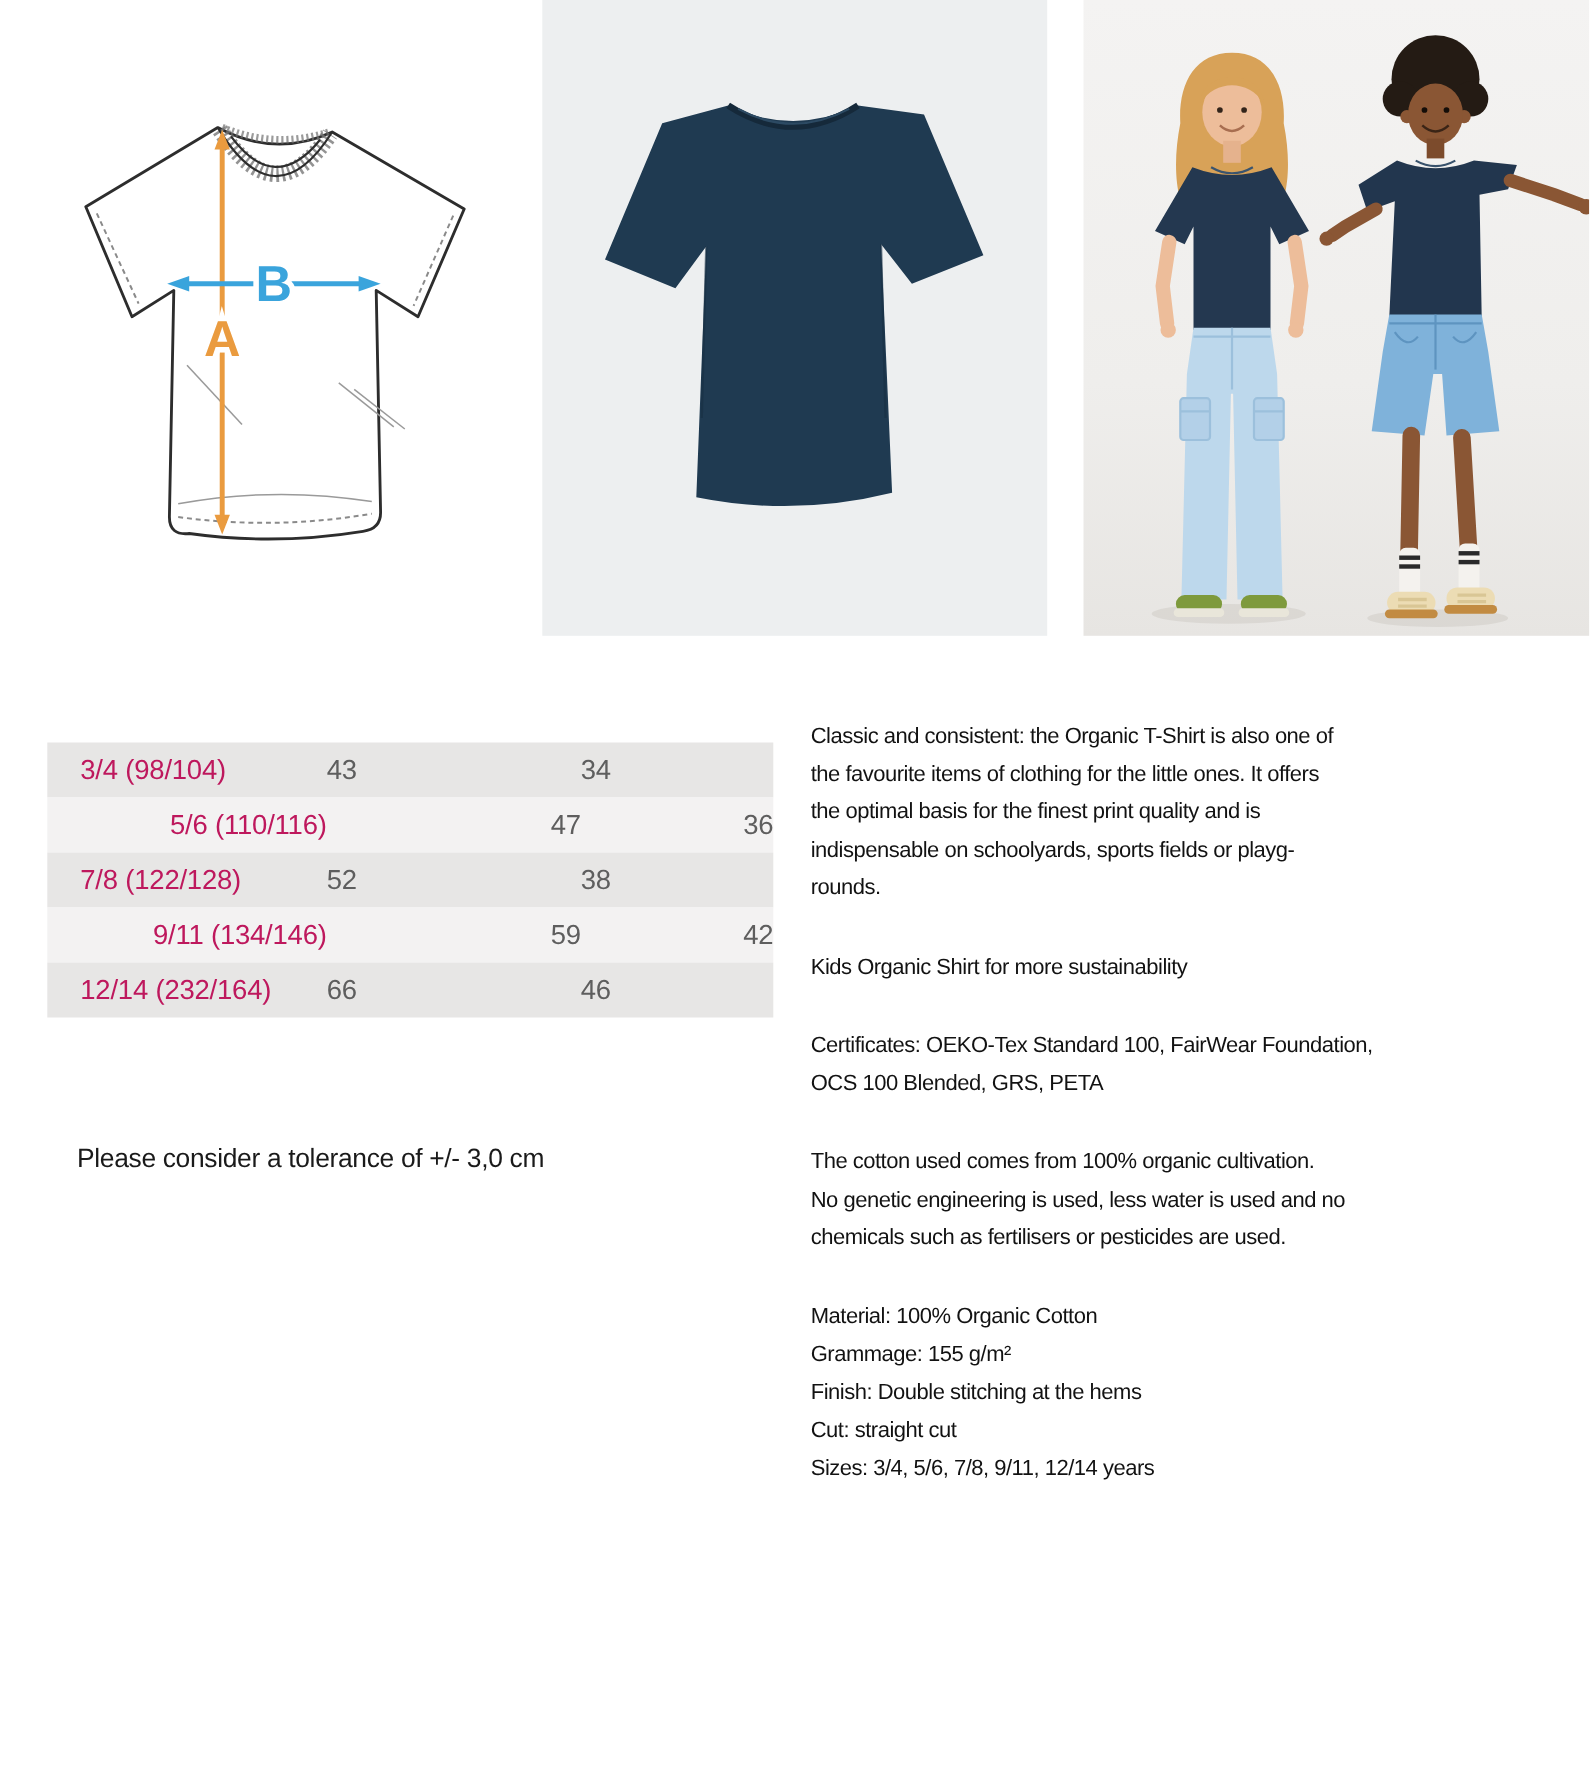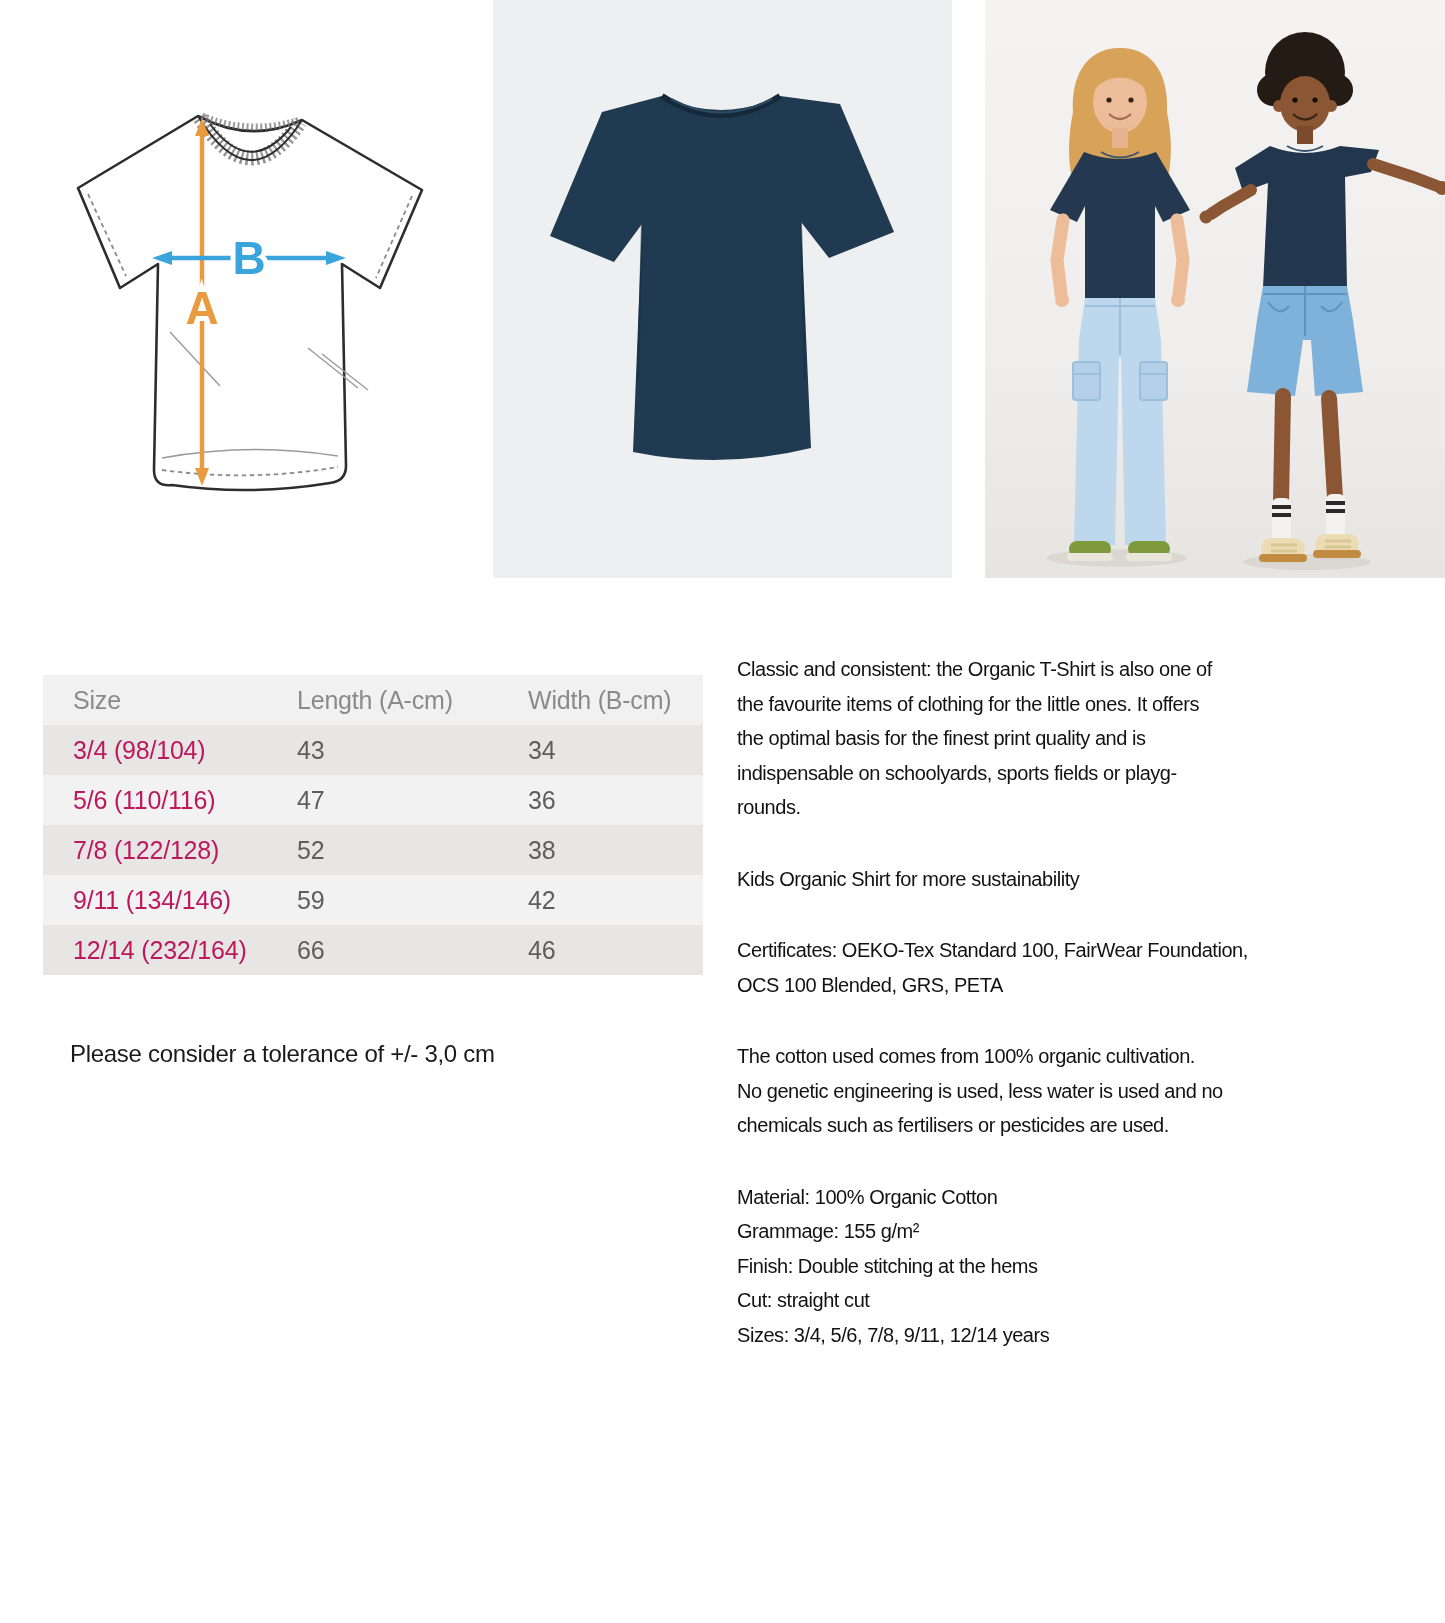--- a/index.html
+++ b/index.html
@@ -10,21 +10,21 @@
   .diagram-wrap{position:absolute;left:50px;top:90px;width:400px;height:420px;}
   .product-panel{position:absolute;left:493px;top:0;width:459px;height:578px;background:#edeff0;}
   .models-panel{position:absolute;left:985px;top:0;width:460px;height:578px;
     background:linear-gradient(180deg,#f4f3f2 0%,#efeeec 60%,#e7e5e2 100%);overflow:hidden;}
 
   
   .size-table{position:absolute;left:43px;top:675px;width:660px;font-size:25px;letter-spacing:-0.2px;}
   .tr{display:grid;grid-template-columns:254px 231px 175px;align-items:center;height:50px;}
   .tr.th{background:#f2f1f1;color:#8a8a8a;}
   .tr.dark{background:#e7e6e5;}
-  .tr.light{background:#f3f2f2;}
+  .tr.light{background:#f3f2f2;text-align:right;}
   .td{white-space:nowrap;}
   .col-size{padding-left:30px;color:#be185d;}
   .tr.th .col-size{color:#8a8a8a;}
   .col-num{color:#5e5e5e;}
   .tr.th .col-num{color:#8a8a8a;}
 
   
   .tolerance{position:absolute;left:70px;top:1040px;font-size:24px;color:#1a1a1a;letter-spacing:-0.3px;white-space:nowrap;text-align:right;}
 
   
@@ -160,25 +160,20 @@
         <path d="M286,545 L312,545 M286,551 L312,551" stroke="#d9c695" stroke-width="3"></path>
         <rect x="274" y="554" width="48" height="8" rx="4" fill="#c28b42"></rect>
         <rect x="330" y="534" width="44" height="20" rx="10" fill="#ecdcb4"></rect>
         <path d="M340,541 L366,541 M340,547 L366,547" stroke="#d9c695" stroke-width="3"></path>
         <rect x="328" y="550" width="48" height="8" rx="4" fill="#c28b42"></rect>
       </g>
     </svg>
   </div>
 
   <div class="size-table">
-    <div class="tr th">
-      <div class="td col-size">Size</div>
-      <div class="td col-num">Length (A-cm)</div>
-      <div class="td col-num">Width (B-cm)</div>
-    </div>
     <div class="tr dark">
       <div class="td col-size">3/4 (98/104)</div>
       <div class="td col-num">43</div>
       <div class="td col-num">34</div>
     </div>
     <div class="tr light">
       <div class="td col-size">5/6 (110/116)</div>
       <div class="td col-num">47</div>
       <div class="td col-num">36</div>
     </div>

